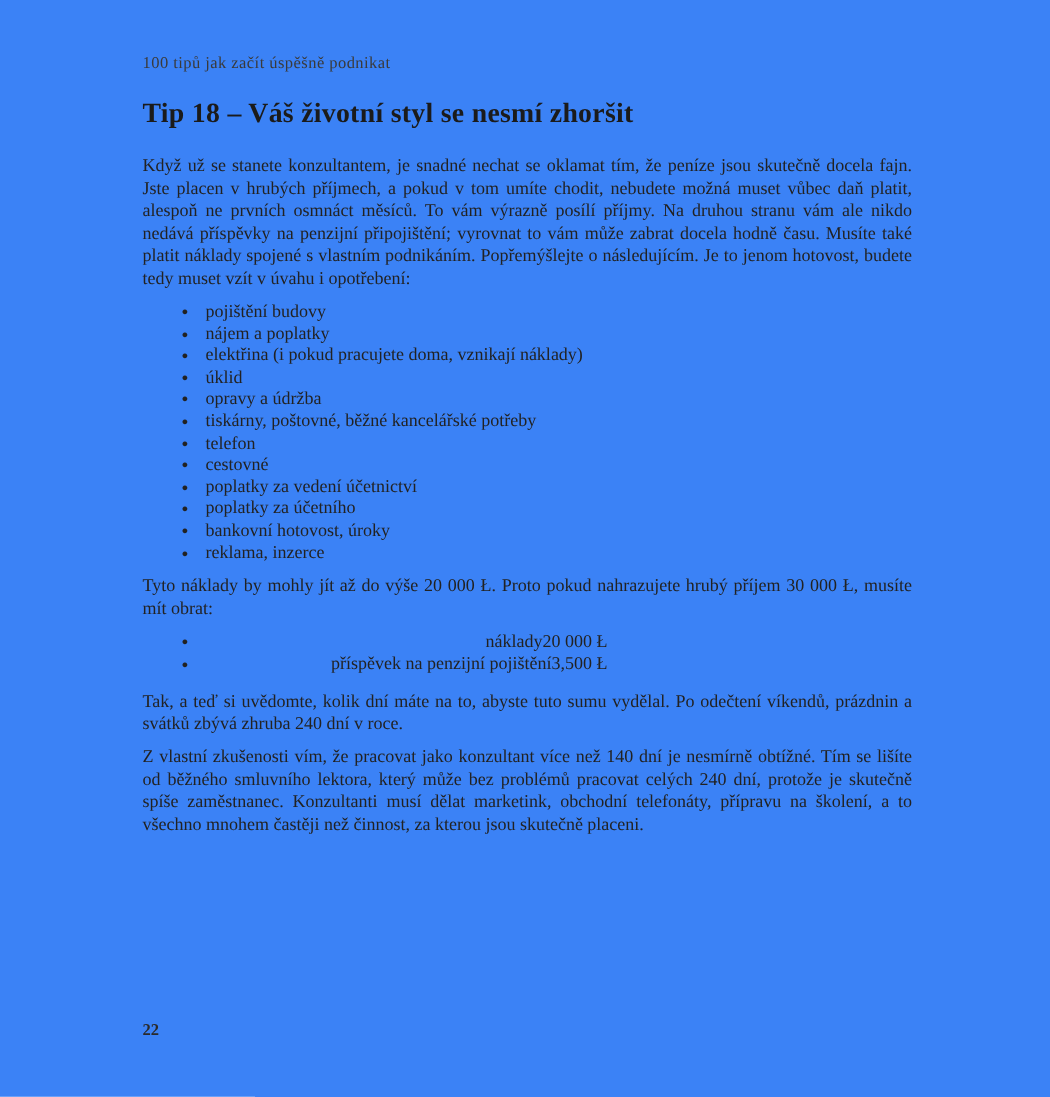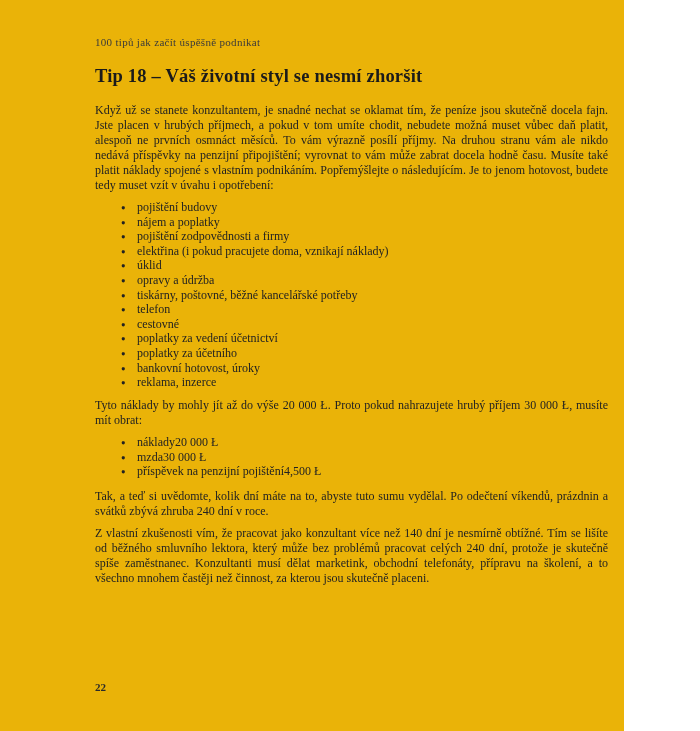--- a/index.html
+++ b/index.html
@@ -6,23 +6,23 @@
   html, body { margin: 0; padding: 0; }
   body {
     width: 700px;
     height: 731px;
     background: #ffffff;
     font-family: "Liberation Serif", serif;
     color: #222222;
   }
   .page {
     position: relative;
-    width: 624px;
+    width: 700px;
     height: 731px;
-    background: #eab308;
+    background: #3b82f6;
     overflow: hidden;
   }
   .content {
     position: absolute;
     left: 95px;
     top: 36px;
     width: 513px;
   }
   .running-header {
     font-size: 11px;
@@ -65,21 +65,21 @@
     font-size: 7.5px;
     color: #222222;
   }
   .cost-table {
     margin: 4px 0 10px 26px;
     width: 284px;
   }
   .cost-row {
     position: relative;
     display: flex;
-    justify-content: flex-start;
+    justify-content: flex-end;
     font-size: 12px;
     line-height: 14.8px;
     padding-left: 16px;
     color: #222222;
   }
   .cost-row::before {
     content: "●";
     position: absolute;
     left: 0;
     top: 1px;
@@ -105,47 +105,42 @@
 
     <div class="running-header">100 tipů jak začít úspěšně podnikat</div>
 
     <h1 class="page-title">Tip 18 – Váš životní styl se nesmí zhoršit</h1>
 
     <p class="body-text">Když už se stanete konzultantem, je snadné nechat se oklamat tím, že peníze jsou skutečně docela fajn. Jste placen v hrubých příjmech, a pokud v tom umíte chodit, nebudete možná muset vůbec daň platit, alespoň ne prvních osmnáct měsíců. To vám výrazně posílí příjmy. Na druhou stranu vám ale nikdo nedává příspěvky na penzijní připojištění; vyrovnat to vám může zabrat docela hodně času. Musíte také platit náklady spojené s vlastním podnikáním. Popřemýšlejte o následujícím. Je to jenom hotovost, budete tedy muset vzít v úvahu i opotřebení:</p>
 
     <ul class="expenses">
       <li>pojištění budovy</li>
       <li>nájem a poplatky</li>
-      <li>pojištění zodpovědnosti a firmy</li>
       <li>elektřina (i pokud pracujete doma, vznikají náklady)</li>
       <li>úklid</li>
       <li>opravy a údržba</li>
       <li>tiskárny, poštovné, běžné kancelářské potřeby</li>
       <li>telefon</li>
       <li>cestovné</li>
       <li>poplatky za vedení účetnictví</li>
       <li>poplatky za účetního</li>
       <li>bankovní hotovost, úroky</li>
       <li>reklama, inzerce</li>
     </ul>
 
     <p class="body-text">Tyto náklady by mohly jít až do výše 20 000 Ł. Proto pokud nahrazujete hrubý příjem 30 000 Ł, musíte mít obrat:</p>
 
     <div class="cost-table">
       <div class="cost-row">
         <span class="cost-label">náklady</span>
         <span class="cost-value">20 000 Ł</span>
       </div>
       <div class="cost-row">
-        <span class="cost-label">mzda</span>
-        <span class="cost-value">30 000 Ł</span>
-      </div>
-      <div class="cost-row">
         <span class="cost-label">příspěvek na penzijní pojištění</span>
-        <span class="cost-value">4,500 Ł</span>
+        <span class="cost-value">3,500 Ł</span>
       </div>
     </div>
 
     <p class="body-text">Tak, a teď si uvědomte, kolik dní máte na to, abyste tuto sumu vydělal. Po odečtení víkendů, prázdnin a svátků zbývá zhruba 240 dní v roce.</p>
 
     <p class="body-text">Z vlastní zkušenosti vím, že pracovat jako konzultant více než 140 dní je nesmírně obtížné. Tím se lišíte od běžného smluvního lektora, který může bez problémů pracovat celých 240 dní, protože je skutečně spíše zaměstnanec. Konzultanti musí dělat marketink, obchodní telefonáty, přípravu na školení, a to všechno mnohem častěji než činnost, za kterou jsou skutečně placeni.</p>
 
   </div>
 
   <div class="page-number">22</div>

